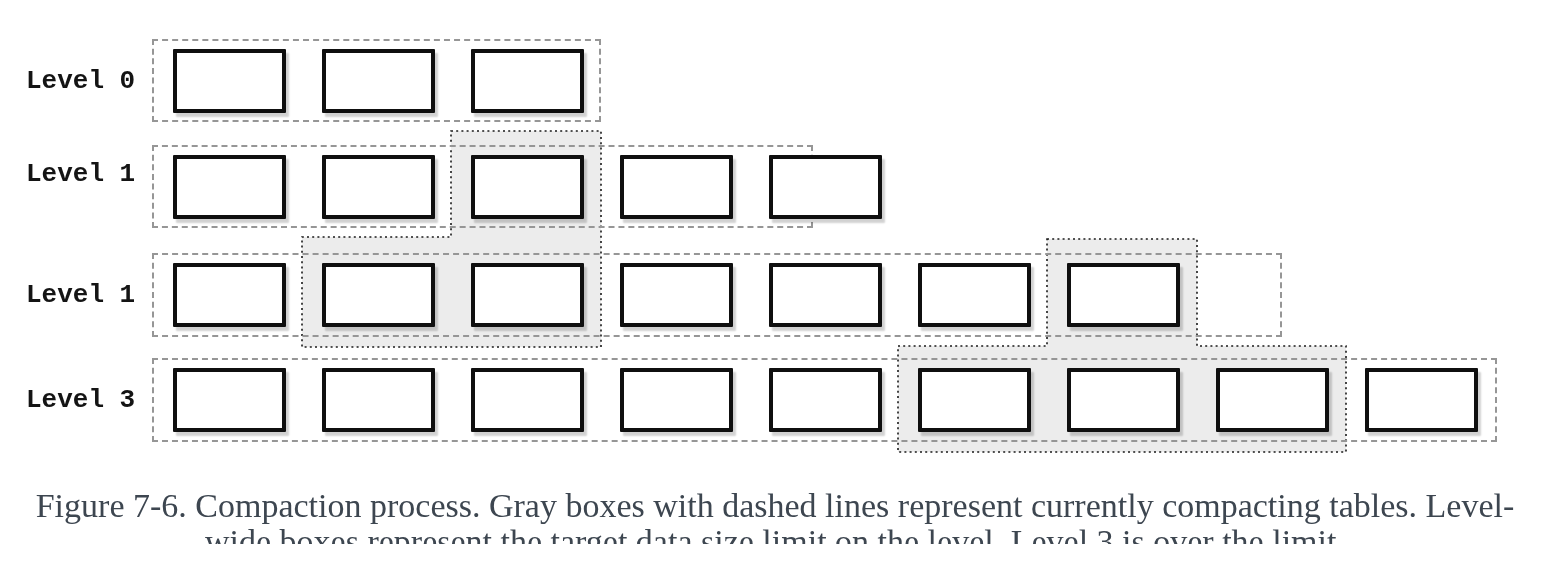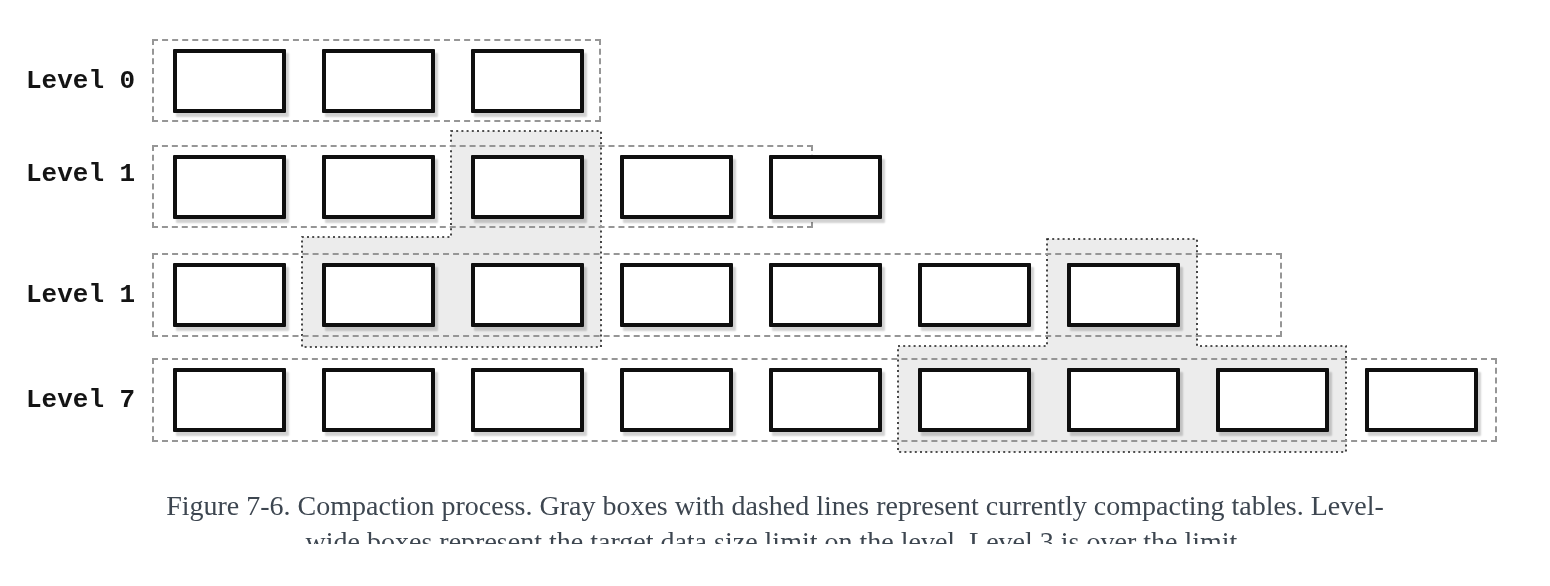--- a/index.html
+++ b/index.html
@@ -47,21 +47,21 @@
   }
   .lvl-label.l0 { top:  39px; }
   .lvl-label.l1 { top: 132px; }
   .lvl-label.l2 { top: 253px; }
   .lvl-label.l3 { top: 358px; }
   .caption {
     position: absolute; left: 0; top: 488px; z-index: 4;
     width: 1550px;
     text-align: center;
     font-family: "Liberation Serif", serif;
-    font-size: 28px;
+    font-size: 34px;
     line-height: 36px;
     color: var(--caption-text, #3d4650);
   }
 </style>
 </head>
 <body>
 
 <div class="canvas" id="canvas">
 
   <svg class="regions" id="regions-layer" width="1550" height="586" viewBox="0 0 1550 586">
@@ -70,21 +70,21 @@
     </svg>
 
   <div class="limit l0"></div>
   <div class="limit l1"></div>
   <div class="limit l2"></div>
   <div class="limit l3"></div>
 
   <div class="lvl-label l0">Level 0</div>
   <div class="lvl-label l1">Level 1</div>
   <div class="lvl-label l2">Level 1</div>
-  <div class="lvl-label l3">Level 7</div>
+  <div class="lvl-label l3">Level 3</div>
 
   <div class="caption">
     <div>Figure 7-6. Compaction process. Gray boxes with dashed lines represent currently compacting tables. Level-</div>
     <div>wide boxes represent the target data size limit on the level. Level 3 is over the limit.</div>
   </div>
 
 <div class="box" style="left: 173px; top: 49px;"></div>
     <div class="box" style="left: 322px; top: 49px;"></div>
     <div class="box" style="left: 471px; top: 49px;"></div>
     <div class="box" style="left: 173px; top: 155px;"></div>

